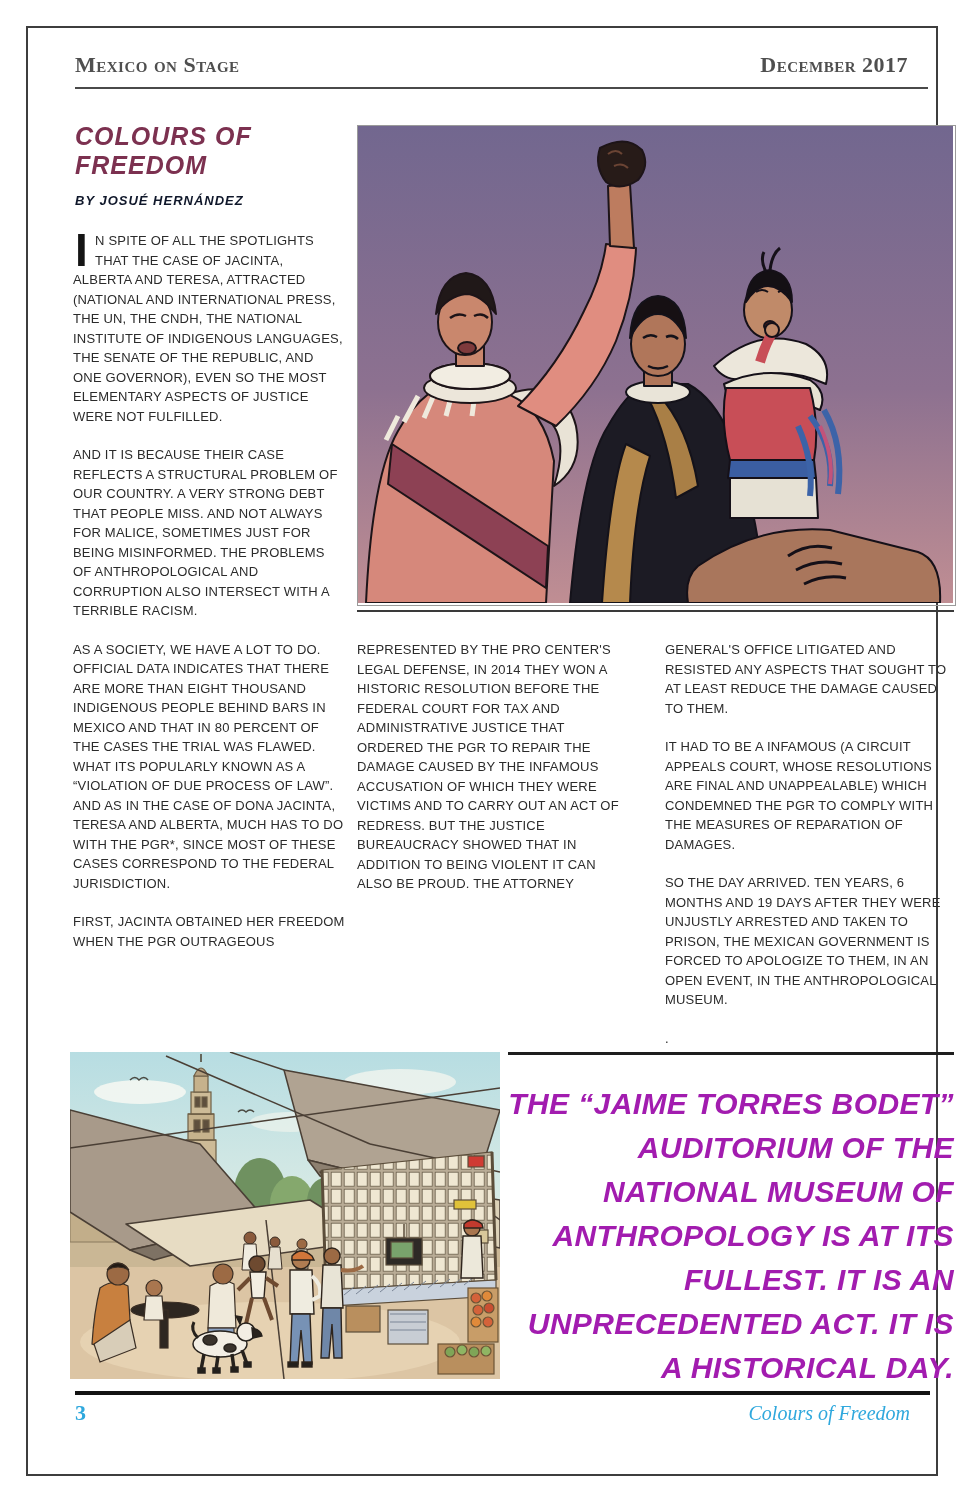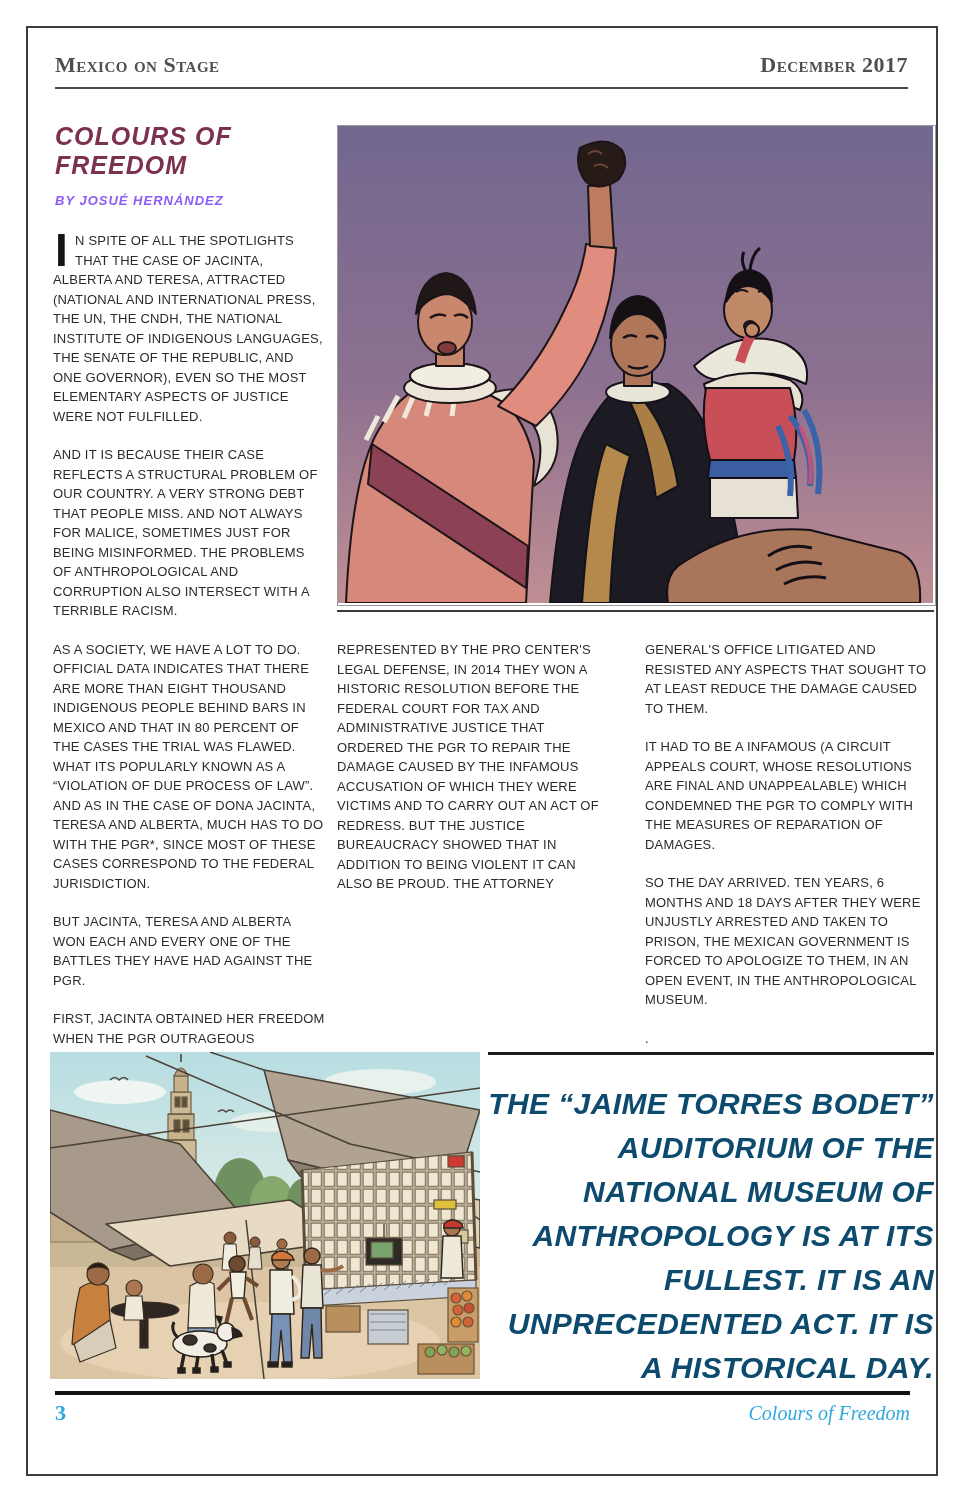--- a/index.html
+++ b/index.html
@@ -1,20 +1,20 @@
 <!DOCTYPE html>
 <html><head>
 <meta charset="utf-8">
 <style>
   html,body{margin:0;padding:0;background:#ffffff;}
   .page{position:relative;width:964px;height:1500px;background:#ffffff;overflow:hidden;
         font-family:"Liberation Sans",sans-serif;}
   .frame{position:absolute;left:26px;top:26px;width:908px;height:1446px;
          border:2px solid #3d3d3d;background:#ffffff;}
-  .abs{position:absolute;}
+  .abs{position:absolute;margin-left:20px;}
 
   
   .masthead{font-family:"Liberation Serif",serif;font-variant:small-caps;
             font-weight:700;font-size:22px;color:#4f4f4f;letter-spacing:.5px;}
   .rule{background:#4a4a4a;}
   .header-rule{left:55px;top:87px;width:853px;height:2px;}
   .hero-rule{left:337px;top:610px;width:597px;height:2px;background:#3a3a3a;}
   .quote-rule{left:488px;top:1052px;width:446px;height:3px;background:#1e1e1e;}
   .footer-rule{left:55px;top:1391px;width:855px;height:4px;background:#121212;}
   .page-num{font-family:"Liberation Serif",serif;font-weight:700;font-size:22px;}
@@ -22,38 +22,38 @@
 
   
   .art-title{font-size:25px;font-weight:700;font-style:italic;line-height:29px;
              letter-spacing:1px;width:250px;}
   .byline{font-size:13px;font-weight:700;font-style:italic;letter-spacing:1px;}
   .col{color:#2b2b2b;}
   .col p{margin:0 0 19px 0;font-size:13px;line-height:19.5px;letter-spacing:.2px;}
   .dropcap{float:left;font-size:46px;line-height:36px;font-weight:700;color:#141414;
            margin:1px 7px 0 2px;}
   .pull-quote{font-size:30px;line-height:44px;font-weight:700;font-style:italic;
-              text-align:right;color:#0c4a6e;letter-spacing:.4px;}
+              text-align:right;color:#a21caf;letter-spacing:.4px;}
 
   .hero-box{left:337px;top:125px;width:597px;height:479px;border:1px solid #9a9a9a;}
   .market-box{left:50px;top:1052px;width:430px;height:327px;}
   svg{display:block;}
 </style>
 </head>
 <body>
 
 <div class="page">
   <div class="frame"></div>
 
   <div class="abs masthead" style="left:55px;top:52px;">Mexico on Stage</div>
   <div class="abs masthead" style="right:56px;top:52px;">December 2017</div>
   <div class="abs rule header-rule"></div>
 
   <div class="abs art-title" style="left:55px;top:122px;color:#7c3150;">COLOURS OF FREEDOM</div>
-  <div class="abs byline" style="left:55px;top:193px;color:#8b5cf6;">BY JOSUÉ HERNÁNDEZ</div>
+  <div class="abs byline" style="left:55px;top:193px;color:#0f172a;">BY JOSUÉ HERNÁNDEZ</div>
 
   <div class="abs hero-box">
     <svg width="595" height="477" viewBox="0 0 595 477">
       <defs>
         <linearGradient id="sky1" x1="0" y1="0" x2="0" y2="1">
           <stop offset="0" stop-color="#72678f"></stop>
           <stop offset="0.55" stop-color="#8d7190"></stop>
           <stop offset="1" stop-color="#c08e93"></stop>
         </linearGradient>
       </defs>
@@ -112,32 +112,31 @@
         <path d="M430 430 q20 -14 44 -8 M438 444 q22 -12 46 -6 M446 458 q20 -10 42 -6" fill="none" stroke-width="3"></path>
       </g>
     </svg>
   </div>
   <div class="abs hero-rule"></div>
 
   <div class="abs col" style="left:53px;top:231px;width:272px;">
     <p><span class="dropcap">I</span><span>N SPITE OF ALL THE SPOTLIGHTS THAT THE CASE OF JACINTA, ALBERTA AND TERESA, ATTRACTED (NATIONAL AND INTERNATIONAL PRESS, THE UN, THE CNDH, THE NATIONAL INSTITUTE OF INDIGENOUS LANGUAGES, THE SENATE OF THE REPUBLIC, AND ONE GOVERNOR), EVEN SO THE MOST ELEMENTARY ASPECTS OF JUSTICE WERE NOT FULFILLED.</span></p>
     <p>AND IT IS BECAUSE THEIR CASE REFLECTS A STRUCTURAL PROBLEM OF OUR COUNTRY. A VERY STRONG DEBT THAT PEOPLE MISS. AND NOT ALWAYS FOR MALICE, SOMETIMES JUST FOR BEING MISINFORMED. THE PROBLEMS OF ANTHROPOLOGICAL AND CORRUPTION ALSO INTERSECT WITH A TERRIBLE RACISM.</p>
     <p>AS A SOCIETY, WE HAVE A LOT TO DO. OFFICIAL DATA INDICATES THAT THERE ARE MORE THAN EIGHT THOUSAND INDIGENOUS PEOPLE BEHIND BARS IN MEXICO AND THAT IN 80 PERCENT OF THE CASES THE TRIAL WAS FLAWED. WHAT ITS POPULARLY KNOWN AS A “VIOLATION OF DUE PROCESS OF LAW”. AND AS IN THE CASE OF DONA JACINTA, TERESA AND ALBERTA, MUCH HAS TO DO WITH THE PGR*, SINCE MOST OF THESE CASES CORRESPOND TO THE FEDERAL JURISDICTION.</p>
-    <p>BUT JACINTA, TERESA AND ALBERTA WON EACH AND EVERY ONE OF THE BATTLES THEY HAVE HAD AGAINST THE PGR.</p>
     <p>FIRST, JACINTA OBTAINED HER FREEDOM WHEN THE PGR OUTRAGEOUS</p>
   </div>
 
   <div class="abs col" style="left:337px;top:640px;width:276px;">
     <p>REPRESENTED BY THE PRO CENTER'S LEGAL DEFENSE, IN 2014 THEY WON A HISTORIC RESOLUTION BEFORE THE FEDERAL COURT FOR TAX AND ADMINISTRATIVE JUSTICE THAT ORDERED THE PGR TO REPAIR THE DAMAGE CAUSED BY THE INFAMOUS ACCUSATION OF WHICH THEY WERE VICTIMS AND TO CARRY OUT AN ACT OF REDRESS. BUT THE JUSTICE BUREAUCRACY SHOWED THAT IN ADDITION TO BEING VIOLENT IT CAN ALSO BE PROUD. THE ATTORNEY</p>
   </div>
 
   <div class="abs col" style="left:645px;top:640px;width:290px;">
     <p>GENERAL'S OFFICE LITIGATED AND RESISTED ANY ASPECTS THAT SOUGHT TO AT LEAST REDUCE THE DAMAGE CAUSED TO THEM.</p>
     <p>IT HAD TO BE A INFAMOUS (A CIRCUIT APPEALS COURT, WHOSE RESOLUTIONS ARE FINAL AND UNAPPEALABLE) WHICH CONDEMNED THE PGR TO COMPLY WITH THE MEASURES OF REPARATION OF DAMAGES.</p>
-    <p>SO THE DAY ARRIVED. TEN YEARS, 6 MONTHS AND 18 DAYS AFTER THEY WERE UNJUSTLY ARRESTED AND TAKEN TO PRISON, THE MEXICAN GOVERNMENT IS FORCED TO APOLOGIZE TO THEM, IN AN OPEN EVENT, IN THE ANTHROPOLOGICAL MUSEUM.</p>
+    <p>SO THE DAY ARRIVED. TEN YEARS, 6 MONTHS AND 19 DAYS AFTER THEY WERE UNJUSTLY ARRESTED AND TAKEN TO PRISON, THE MEXICAN GOVERNMENT IS FORCED TO APOLOGIZE TO THEM, IN AN OPEN EVENT, IN THE ANTHROPOLOGICAL MUSEUM.</p>
     <p>.</p>
   </div>
 
   <div class="abs market-box">
     <svg width="430" height="327" viewBox="0 0 430 327">
       <defs>
         <linearGradient id="sky2" x1="0" y1="0" x2="0" y2="1">
           <stop offset="0" stop-color="#b7dde2"></stop>
           <stop offset="1" stop-color="#e7f0e6"></stop>
         </linearGradient>

